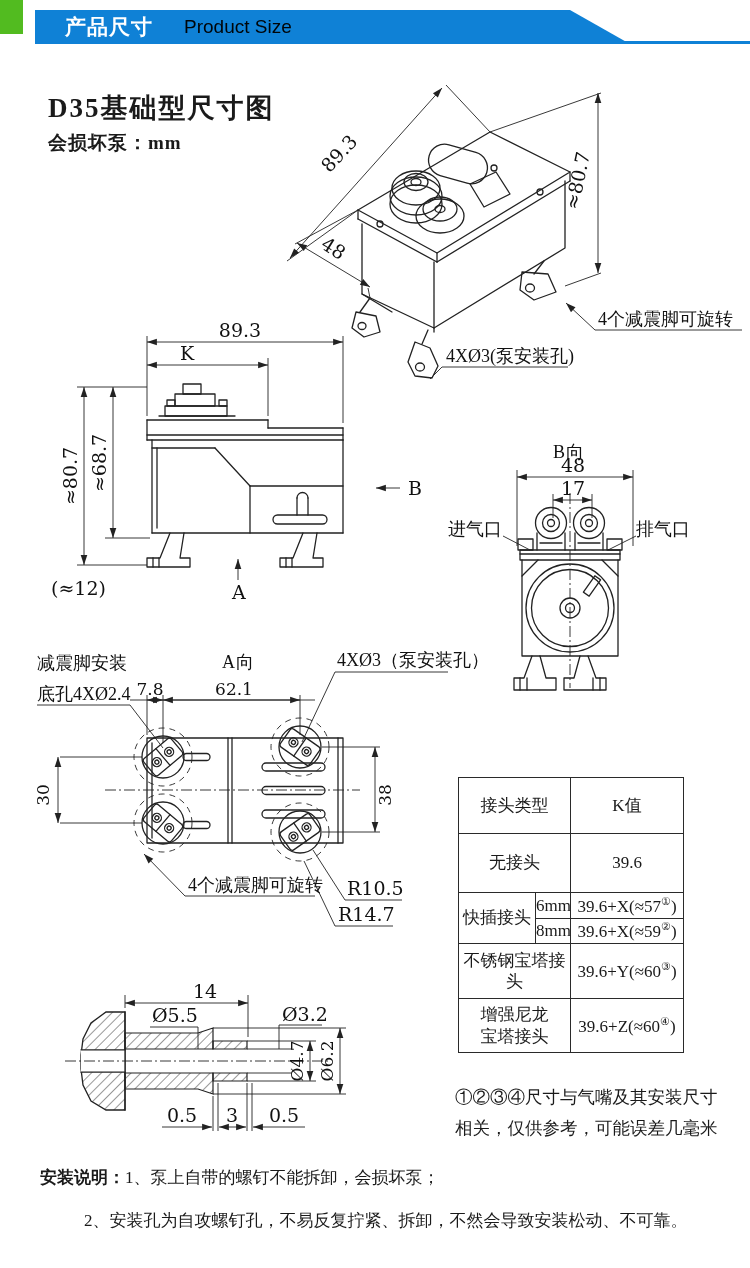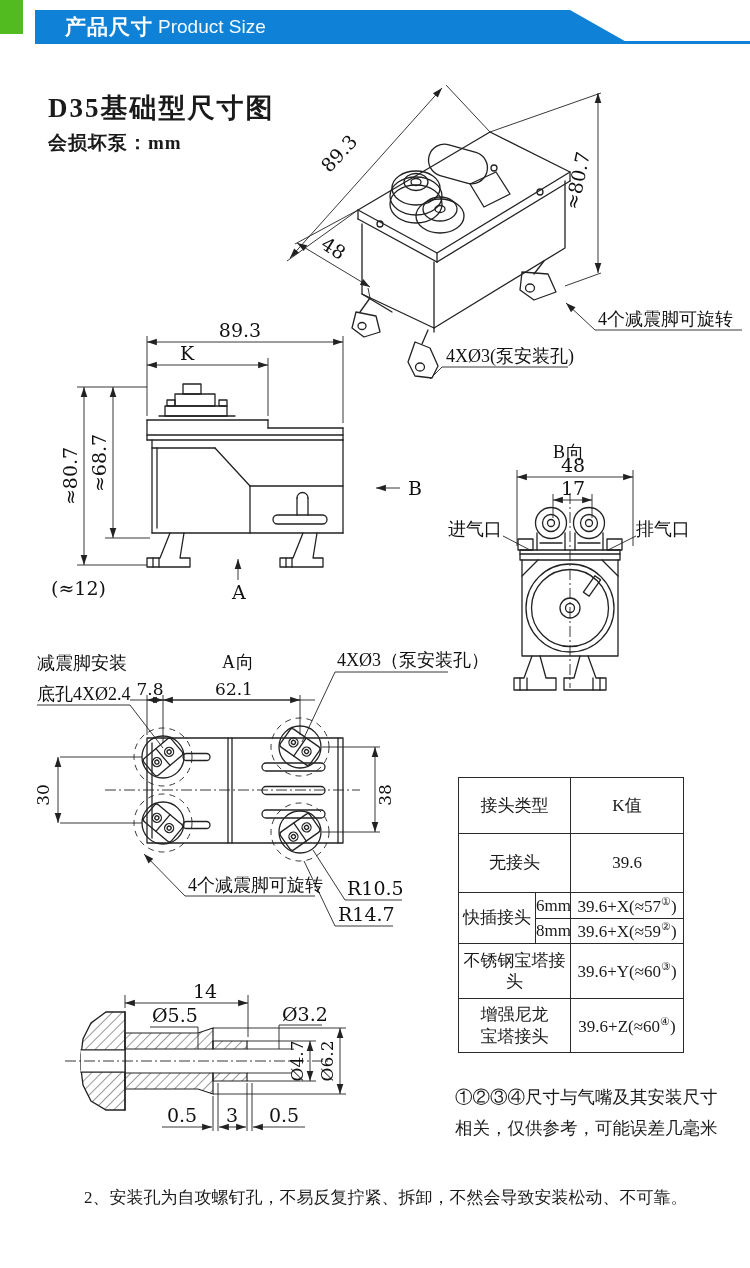--- a/index.html
+++ b/index.html
@@ -2,23 +2,23 @@
 <html><head>
 <meta charset="utf-8">
 <style>
   html,body{margin:0;padding:0;background:#fff;}
   #page{position:relative;width:750px;height:1268px;background:#fff;overflow:hidden;
         font-family:"Liberation Serif","DejaVu Serif",serif;color:#1a1a1a;}
   
   #hdr-green{position:absolute;left:0;top:10;width:23px;height:34px;}
   #hdr-banner{position:absolute;left:35px;top:10px;width:600px;height:34px;
       clip-path:polygon(0 0,535px 0,595px 100%,0 100%);display:flex;align-items:center;
-      font-family:"Liberation Sans","DejaVu Sans",sans-serif;}
+      font-family:"Liberation Sans","DejaVu Sans",sans-serif;gap:26px;}
   #hdr-banner .cn{margin-left:30px;color:#fff;font-weight:bold;font-size:21px;letter-spacing:1px;}
-  #hdr-banner .en{margin-left:5px;color:#ffffff;font-weight:400;font-size:19px;opacity:.96;}
+  #hdr-banner .en{margin-left:5px;color:#000000;font-weight:400;font-size:19px;opacity:.96;}
   #hdr-line{position:absolute;left:35px;top:41px;width:715px;height:3px;}
   
   .abs{position:absolute;}
   #doc-title{left:48px;top:90px;font-size:27px;font-weight:600;letter-spacing:2px;}
   #unit-note{left:48px;top:130px;font-size:19px;font-weight:600;letter-spacing:1px;}
   #shape-note{left:48px;top:162px;font-size:19px;font-weight:600;letter-spacing:1px;}
   
   svg{position:absolute;overflow:visible;}
   .ln{stroke:#222;stroke-width:1.3;fill:none;stroke-linejoin:round;stroke-linecap:round;}
   .tn{stroke:#222;stroke-width:0.9;fill:none;}
@@ -467,16 +467,19 @@
       <text class="dt" x="224" y="147" text-anchor="middle">0.5</text>
     </g>
   </svg>
 
   <div id="footnote" class="abs">
     <span style="display:block">①②③④尺寸与气嘴及其安装尺寸</span>
     <span style="display:block">相关，仅供参考，可能误差几毫米</span>
   </div>
 
   <div id="install" class="abs">
+    <div>
+      <span class="lbl">安装说明：</span><span>1、泵上自带的螺钉不能拆卸，会损坏泵；</span>
+    </div>
     <div class="l2">2、安装孔为自攻螺钉孔，不易反复拧紧、拆卸，不然会导致安装松动、不可靠。</div>
   </div>
 
 </div>
 
 </body></html>

